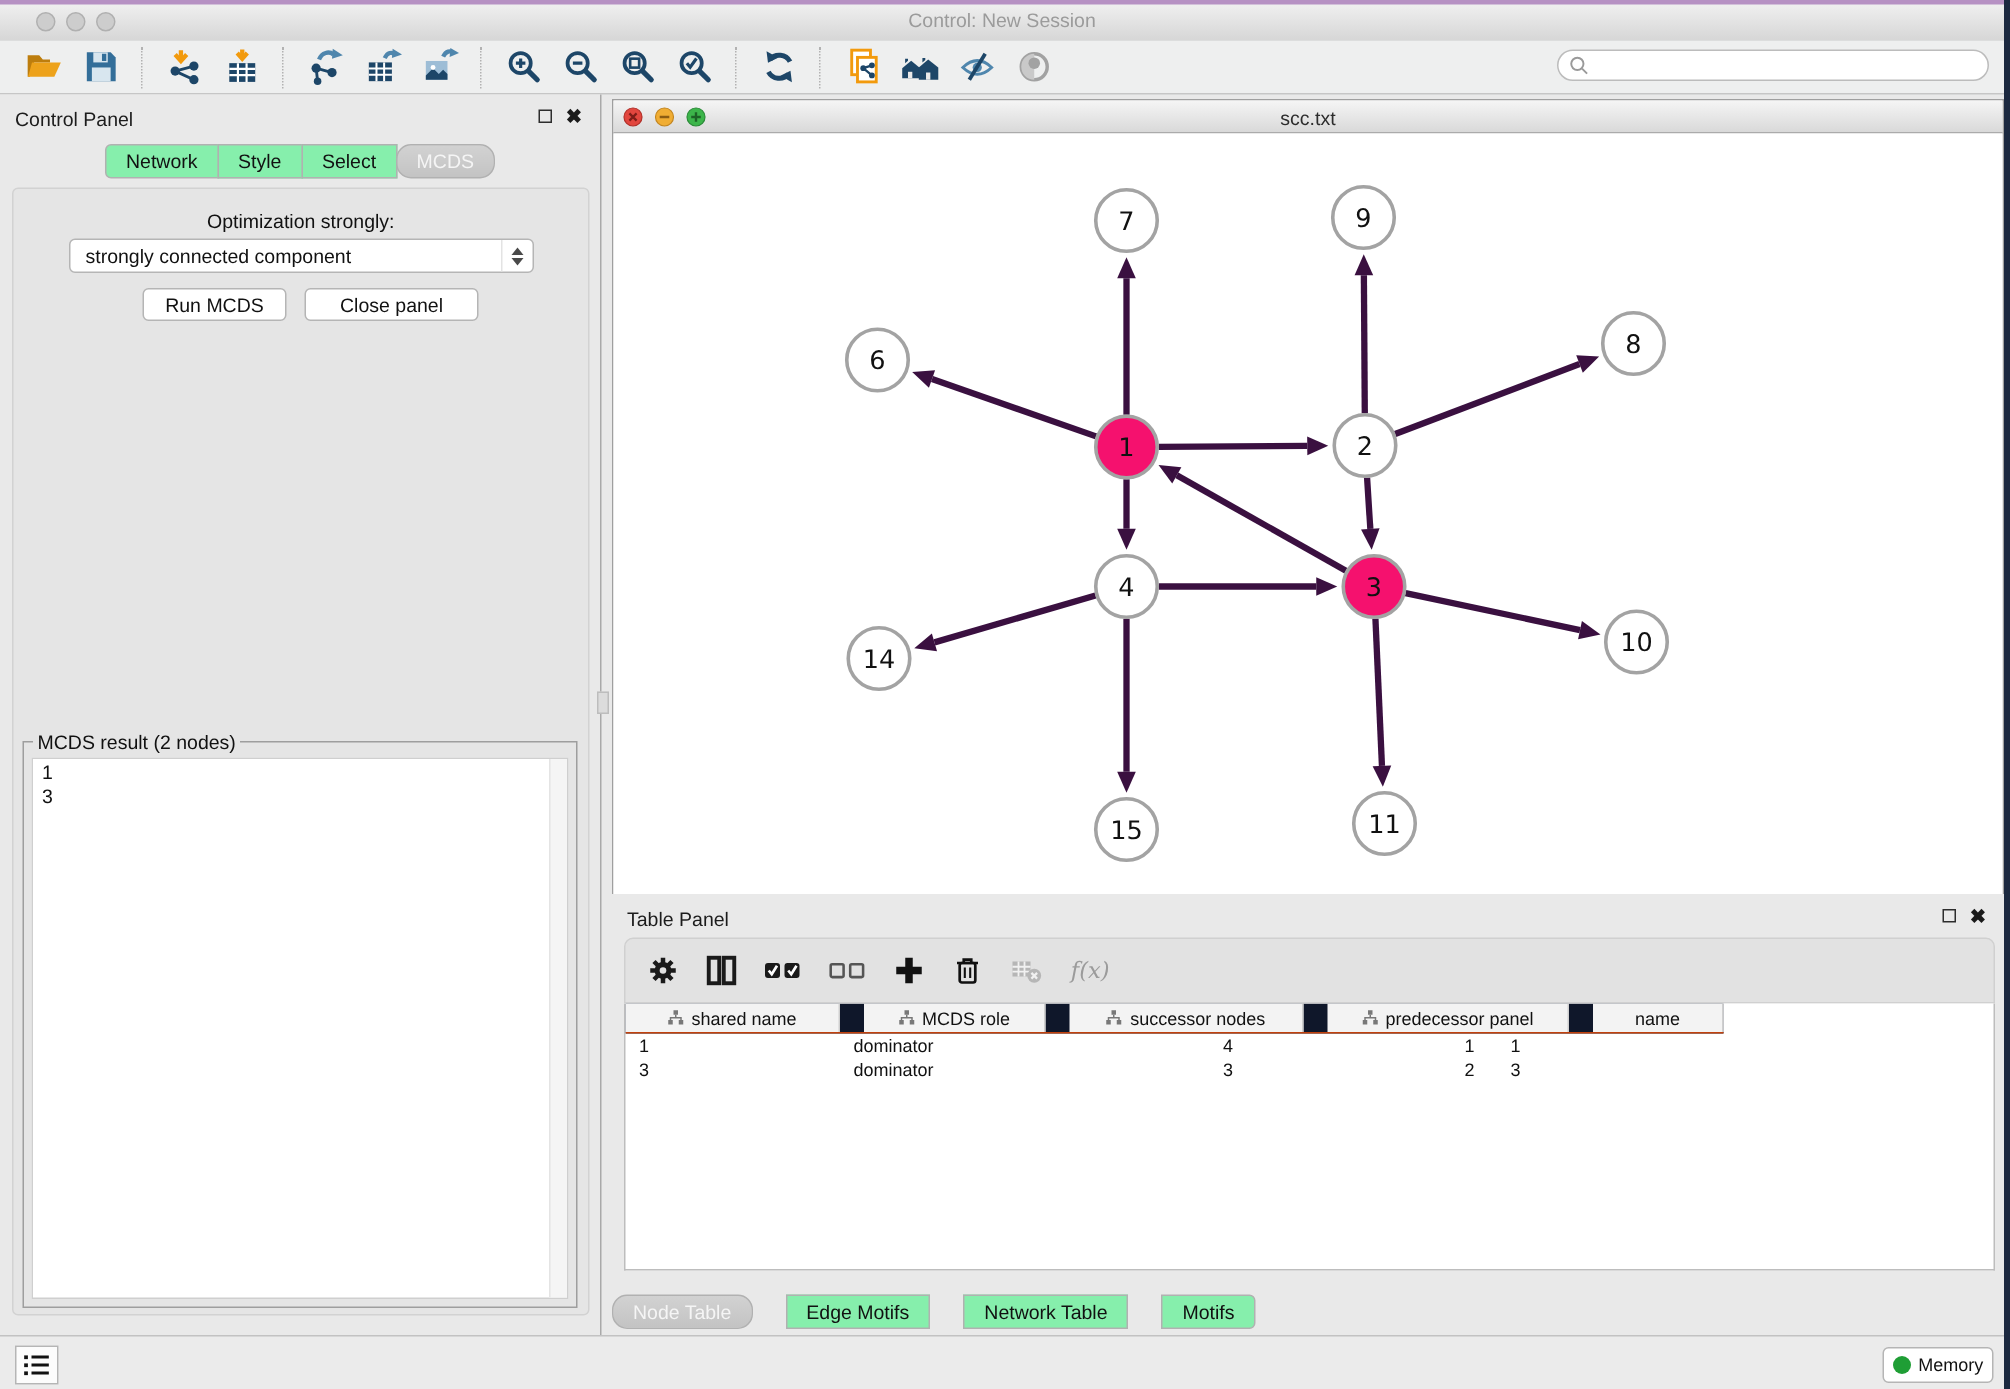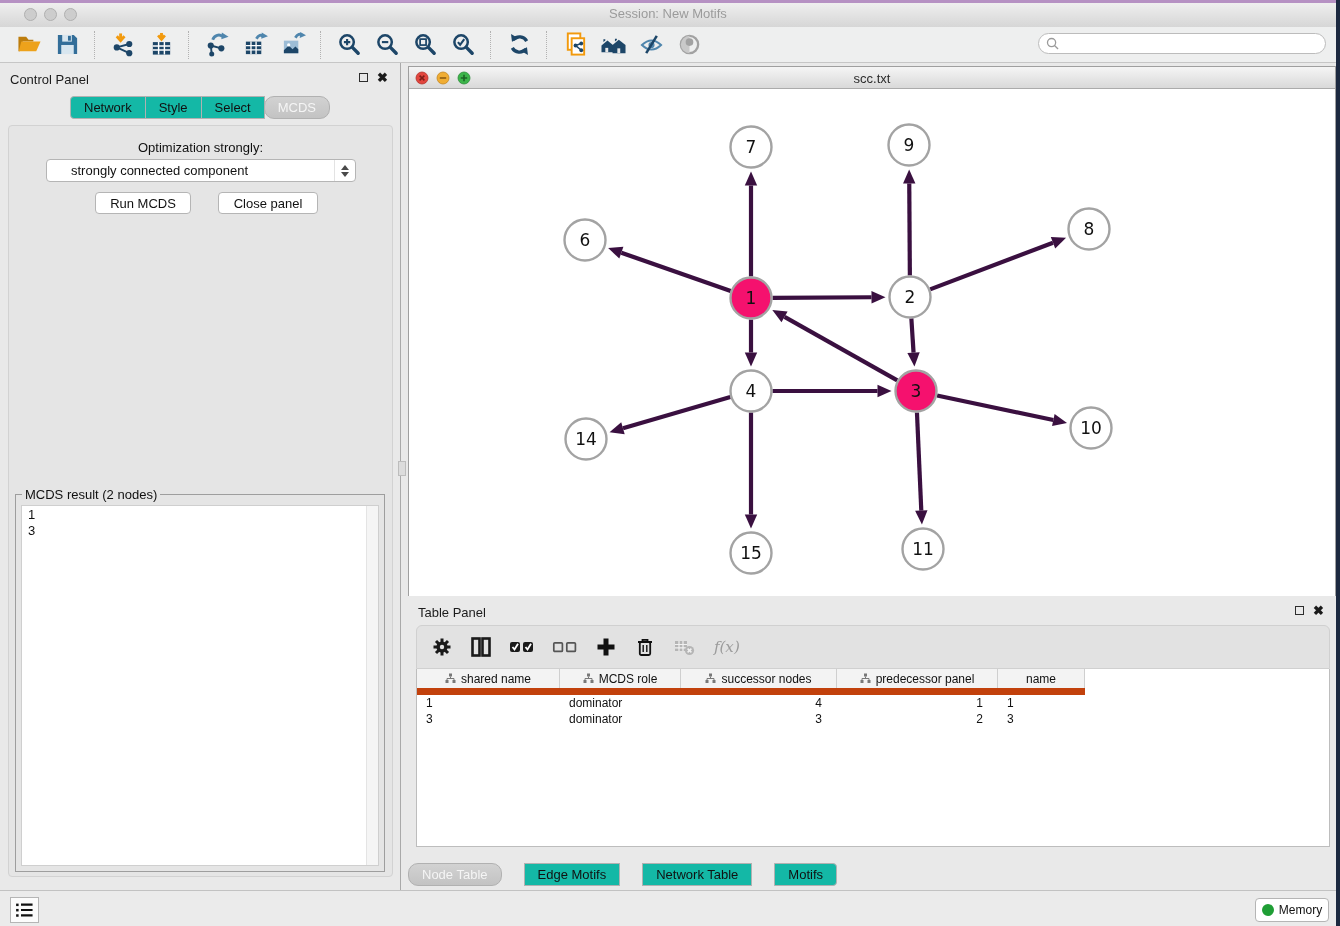--- a/index.html
+++ b/index.html
@@ -19,55 +19,55 @@
   .searchbox{position:absolute;right:10px;top:6px;width:288px;height:21px;background:#fff;border:1px solid #bcbcbc;border-radius:11px;display:flex;align-items:center;padding-left:7px;box-sizing:border-box;}
   .searchbox input{border:none;outline:none;flex:1;font-size:12px;background:transparent;font-family:"Liberation Sans",sans-serif;}
   
   .control-panel{position:absolute;left:0;top:63px;width:401px;height:827px;background:#e9e9e9;border-right:1px solid #a9a9a9;box-sizing:border-box;}
   .panel-title{position:absolute;left:10px;top:9px;font-size:13px;color:#1c1c1c;}
   .panel-icons{position:absolute;right:12px;top:9px;display:flex;gap:9px;align-items:center;}
   .float-ico{width:9px;height:9px;border:1.6px solid #2d2d2d;box-sizing:border-box;display:inline-block;}
   .close-ico{font-size:13px;font-weight:bold;color:#1a1a1a;line-height:11px;}
   .tabs{display:flex;}
   .cp-tabs{position:absolute;left:50%;transform:translateX(-50%);top:33px;}
-  .tab{background:#14b8a6;border:1px solid #b1b1b1;padding:3px 13px;font-size:13px;color:#111;margin-left:-1px;white-space:nowrap;}
+  .tab{background:#86efac;border:1px solid #b1b1b1;padding:3px 13px;font-size:13px;color:#111;margin-left:-1px;white-space:nowrap;}
   .tab:first-child{border-radius:4px 0 0 4px;margin-left:0;}
   .tab:last-child{border-radius:0 4px 4px 0;}
   .tab.active{background:linear-gradient(#d2d2d2,#c3c3c3);color:#f5f5f5;border-radius:10px;}
   .cp-inner{position:absolute;left:8px;top:62px;width:385px;height:752px;background:#e5e5e5;border:1px solid #d2d2d2;border-radius:4px;box-sizing:border-box;}
   .opt-label{position:absolute;left:0;width:100%;top:14px;text-align:center;font-size:13px;color:#111;}
   .combo{position:absolute;left:37px;top:33px;width:310px;height:23px;background:#fff;border:1px solid #b5b5b5;border-radius:4px;box-sizing:border-box;display:flex;align-items:center;}
-  .combo-text{flex:1;font-size:13px;padding-left:24px;color:#111;}
+  .combo-text{flex:1;font-size:13px;padding-left:10px;color:#111;}
   .combo-stepper{width:20px;height:100%;display:flex;flex-direction:column;align-items:center;justify-content:center;gap:2px;border-left:1px solid #e3e3e3;}
   .arr-up{width:0;height:0;border-left:4px solid transparent;border-right:4px solid transparent;border-bottom:5px solid #4a4a4a;}
   .arr-dn{width:0;height:0;border-left:4px solid transparent;border-right:4px solid transparent;border-top:5px solid #4a4a4a;}
   .cp-btn{position:absolute;top:66px;height:22px;background:#fff;border:1px solid #b5b5b5;border-radius:4px;font-size:13px;color:#111;display:flex;align-items:center;justify-content:center;box-sizing:border-box;}
   #run-btn{left:86px;width:96px;}
-  #close-btn{left:194px;width:100px;margin-left:15px;}
+  #close-btn{left:194px;width:116px;}
   .result-box{position:absolute;left:6px;top:368px;width:370px;height:378px;border:1px solid #9e9e9e;box-sizing:border-box;}
   .result-legend{position:absolute;left:6px;top:-8px;background:#e5e5e5;padding:0 3px;font-size:13px;color:#111;}
   .result-white{position:absolute;left:5px;top:10px;right:5px;bottom:5px;background:#fff;border:1px solid #cfcfcf;}
   .result-line{font-size:13px;color:#111;padding:1px 0 0 6px;line-height:15px;}
   .result-scroll{position:absolute;right:0;top:0;bottom:0;width:11px;background:#f5f5f5;border-left:1px solid #e4e4e4;}
   
   .net-window{position:absolute;left:408px;top:66px;width:928px;height:642px;background:#fff;border:1px solid #9f9f9f;box-sizing:border-box;}
   .net-titlebar{position:absolute;left:0;top:0;width:100%;height:22px;background:linear-gradient(#f5f5f5,#d9d9d9);border-bottom:1px solid #ababab;box-sizing:border-box;}
   .net-buttons{position:absolute;left:6px;top:4px;display:flex;gap:7px;}
   .net-buttons svg{width:14px;height:14px;}
   .net-title{position:absolute;left:0;right:0;top:4px;text-align:center;font-size:13px;color:#2c2c2c;}
   .net-canvas{position:absolute;left:0;top:22px;right:0;bottom:0;background:#fff;overflow:hidden;}
   .h-splitter{position:absolute;left:445px;bottom:1px;width:9px;height:8px;background:#dcdcdc;border:1px solid #c2c2c2;box-sizing:border-box;}
   .v-splitter{position:absolute;left:398px;top:461px;width:8px;height:15px;background:#dcdcdc;border:1px solid #bdbdbd;box-sizing:border-box;}
   
   .table-panel{position:absolute;left:408px;top:596px;width:928px;height:292px;background:#e9e9e9;}
   .tp-toolbar{position:absolute;left:8px;top:29px;width:914px;height:44px;background:#e2e2e2;border:1px solid #d0d0d0;border-radius:6px 6px 0 0;box-sizing:border-box;display:flex;align-items:center;padding-left:14px;}
   .tp-btn{height:26px;display:flex;align-items:center;justify-content:center;margin-right:17px;}
   .tp-btn svg{height:22px;}
   .table-area{position:absolute;left:8px;top:73px;width:914px;height:178px;background:#fff;border:1px solid #bdbdbd;border-top:none;box-sizing:border-box;overflow:hidden;}
-  .thead{display:flex;height:19px;border-bottom:7px solid #c2410c;width:fit-content;background:#5eead4;}
+  .thead{display:flex;height:19px;border-bottom:1px solid #c2410c;width:fit-content;background:#0f172a;gap:16px;}
   .th{display:flex;align-items:center;justify-content:center;gap:5px;font-size:12px;color:#111;border-right:1px solid #cfcfcf;box-sizing:border-box;background:#f3f3f3;}
   .trow{display:flex;height:16px;align-items:center;}
   .td{font-size:12px;color:#111;box-sizing:border-box;overflow:hidden;white-space:nowrap;}
   .td.left{text-align:left;padding-left:9px;}
   .td.right{text-align:right;padding-right:15px;}
   .tp-tabs{position:absolute;left:0;width:100%;top:267px;display:flex;justify-content:flex-start;gap:23px;}
   
   .statusbar{position:absolute;left:0;top:890px;width:100%;height:36px;background:#ebebeb;border-top:1px solid #c2c2c2;box-sizing:border-box;}
   .list-btn{position:absolute;left:10px;top:6px;width:29px;height:26px;background:#fcfcfc;border:1px solid #b5b5b5;box-sizing:border-box;display:flex;align-items:center;justify-content:center;}
   .memory-btn{position:absolute;right:7px;top:7px;width:74px;height:24px;background:#fff;border:1px solid #b5b5b5;border-radius:4px;box-sizing:border-box;display:flex;align-items:center;justify-content:center;gap:5px;font-size:12px;color:#111;}
@@ -78,21 +78,21 @@
 
 <div class="app">
 
   <div class="titlebar">
     <div class="purple-top"></div>
     <div class="traffic">
       <span class="dot"></span>
       <span class="dot"></span>
       <span class="dot"></span>
     </div>
-    <div class="title-text">Session: New Motifs</div>
+    <div class="title-text">Control: New Session</div>
   </div>
 
   <div class="toolbar">
     <div id="main-toolbar-icons" style="display:flex;align-items:center;">
         <span class="tbtn">
           <svg viewBox="0 0 26 26">
             <path d="M1.5 5h8l2.5 3h5v2H6L3 20H1.5z" fill="#bd7d0d"></path>
             <path d="M4.5 10h20l-4.5 10H1.8z" fill="#eda21b"></path>
           </svg>
         </span>

